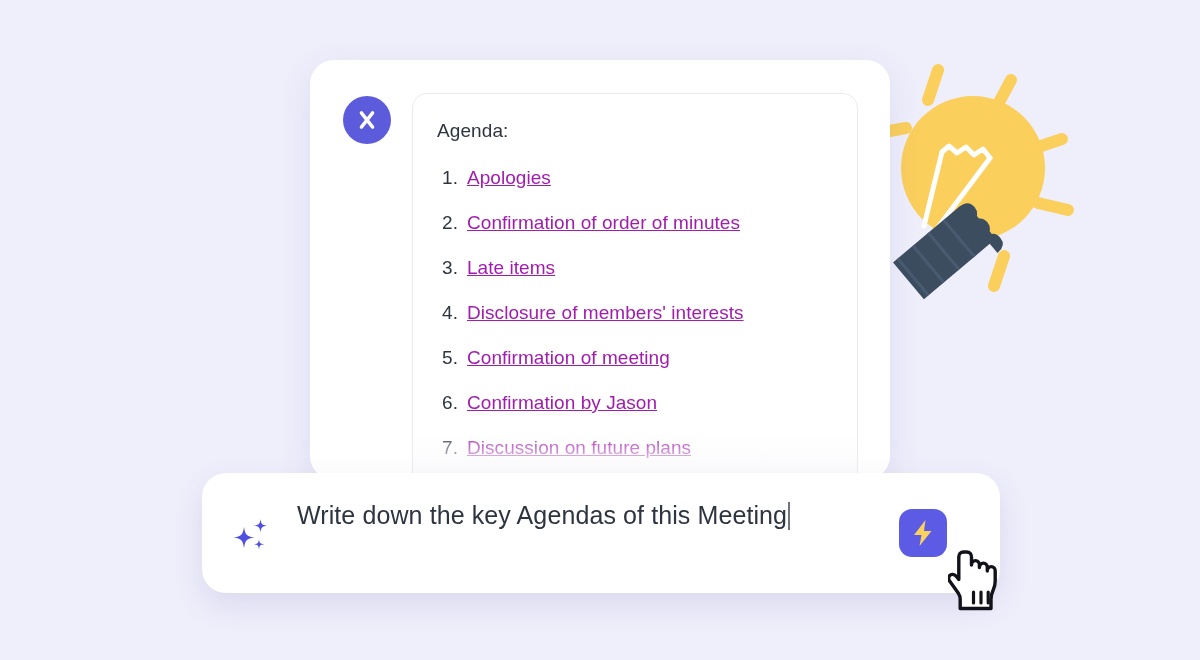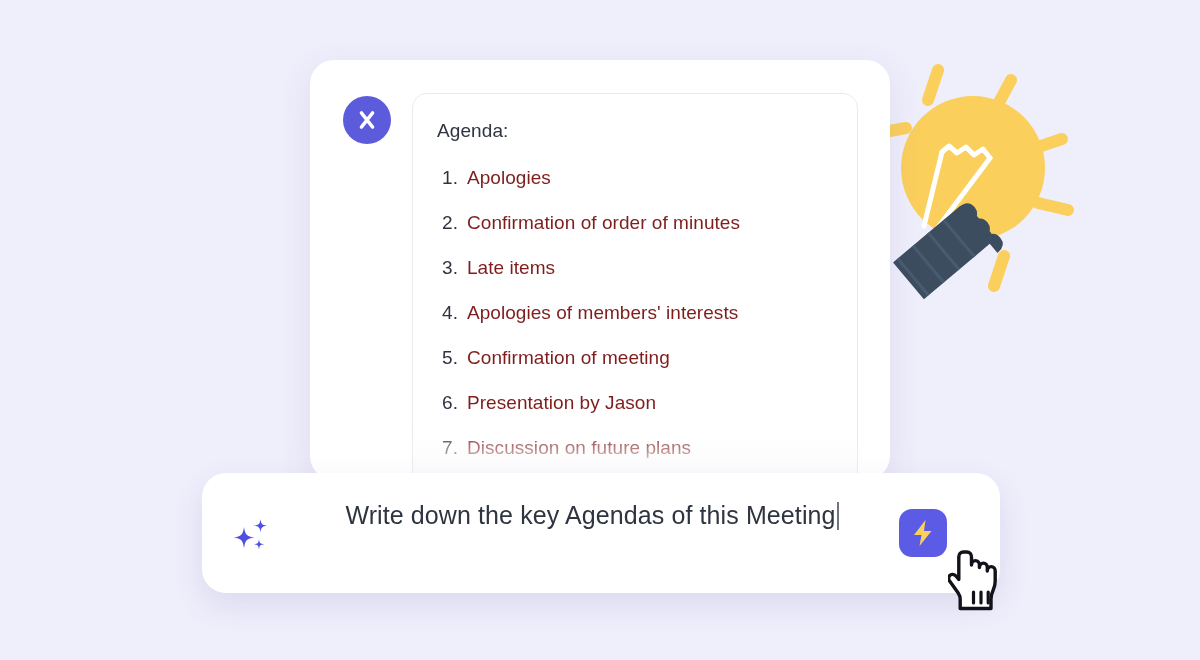--- a/index.html
+++ b/index.html
@@ -83,27 +83,28 @@
   }
 
   .agenda-list {
     list-style: none;
     counter-reset: agenda;
   }
 
   .agenda-list li {
     counter-increment: agenda;
     font-size: 19px;
-    color: #7f1d1d;
+    color: #a21caf;
     line-height: 1.0;
     padding: 0 0 0 30px;
     margin-bottom: 26px;
     position: relative;
     white-space: nowrap;
     letter-spacing: 0.05px;
+    text-decoration: underline;
   }
 
   .agenda-list li::before {
     content: counter(agenda) ".";
     position: absolute;
     left: 5px;
     top: 0;
     color: #2e3440;
   }
 
@@ -141,21 +142,20 @@
 
   .prompt-text {
     position: absolute;
     left: 95px;
     top: 22px;
     width: 590px;
     font-size: 25px;
     line-height: 41px;
     color: #2e3440;
     letter-spacing: 0.1px;
-    text-align: center;
   }
 
   .caret {
     display: inline-block;
     width: 2px;
     height: 28px;
     background: #6f7480;
     vertical-align: -6px;
     margin-left: 1px;
   }
@@ -237,23 +237,23 @@
       </svg>
     </div>
 
     <div class="response-card">
       <div class="agenda-heading">Agenda:</div>
 
       <ol class="agenda-list">
         <li>Apologies</li>
         <li>Confirmation of order of minutes</li>
         <li>Late items</li>
-        <li>Apologies of members' interests</li>
+        <li>Disclosure of members' interests</li>
         <li>Confirmation of meeting</li>
-        <li>Presentation by Jason</li>
+        <li>Confirmation by Jason</li>
         <li>Discussion on future plans</li>
 
       </ol>
 
       <div class="card-fade"></div>
     </div>
   </div>
 
   <div class="prompt-bar">
 

